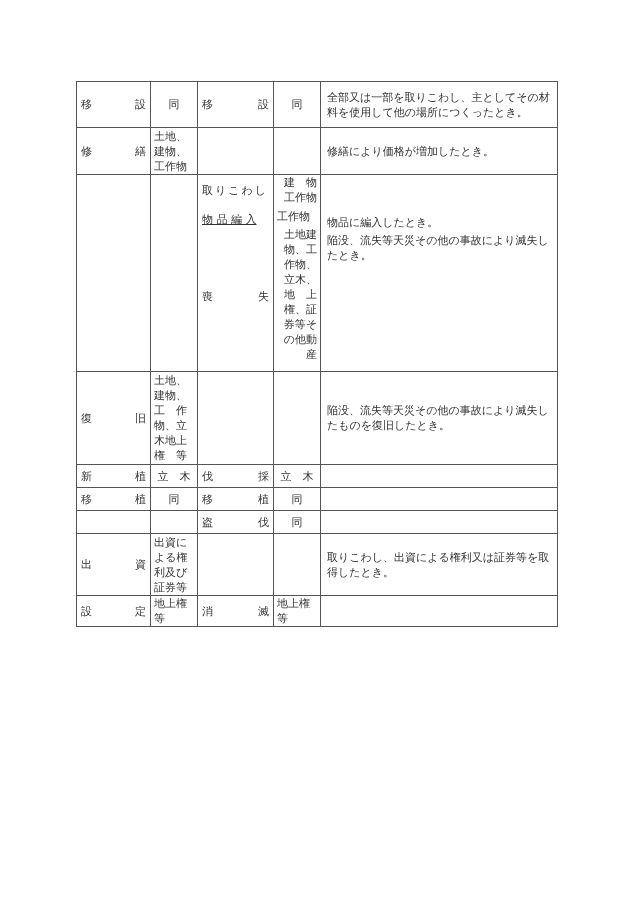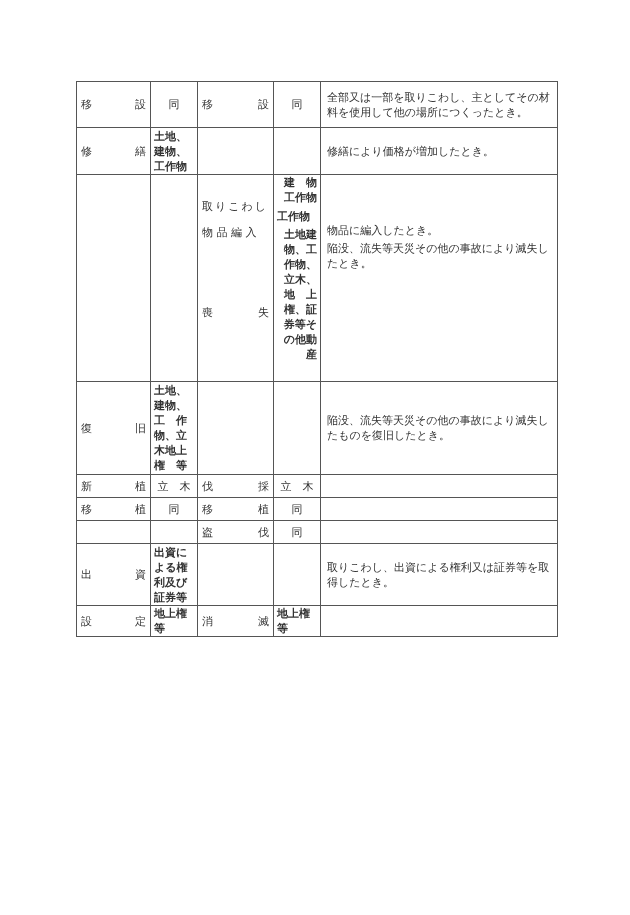--- a/index.html
+++ b/index.html
@@ -8,21 +8,21 @@
   .page { position: absolute; left: 0; top: 0; width: 630px; height: 915px; background: #fff; }
   table.tbl { position: absolute; left: 76px; top: 81px; border-collapse: collapse;
               table-layout: fixed; width: 481px; }
   table.tbl td { border: 1px solid #555; padding: 0 4px; font-size: 11px; line-height: 15px;
                  vertical-align: middle; color: #333; overflow: hidden; }
   col.c1 { width: 74px; } col.c2 { width: 47px; } col.c3 { width: 76px; }
   col.c4 { width: 47px; } col.c5 { width: 237px; }
   .spread { display: flex; justify-content: space-between; }
   .center { text-align: center; }
   .narrow { padding: 0 3px !important; }
-  .stack div { white-space: pre-line; font-weight: bold; }
+  .stack div { white-space: pre-line; }
   .desc { padding-left: 6px !important; }
 </style>
 </head>
 <body>
 
 <div class="page">
 <table class="tbl">
   <colgroup>
         <col class="c1">
         <col class="c2">
@@ -63,25 +63,25 @@
 工作物</div>
           </td>
       <td></td>
       <td></td>
       <td class="desc">修繕により価格が増加したとき。</td>
     </tr>
 
     <tr style="height:194px">
       <td></td>
       <td></td>
-      <td style="vertical-align:top;padding-top:16px;">
+      <td style="vertical-align:top;padding-top:0;">
         <div style="height:30px;display:flex;align-items:center;">
               <span style="letter-spacing:2px">取りこわし</span>
             </div>
-        <div style="height:22px;display:flex;align-items:center;">
+        <div style="height:22px;display:flex;align-items:flex-end;text-decoration:underline;">
               <span>物 品 編 入</span>
             </div>
         <div style="height:138px;display:flex;align-items:center;">
               <div class="spread" style="width:100%">
                 <span>喪</span>
                 <span>失</span>
               </div>
             </div>
       </td>
       <td class="narrow stack" style="vertical-align:top;padding-top:2px;text-align:right;">
@@ -91,21 +91,21 @@
         <div>土地建
 物、工
 作物、
 立木、
 地　上
 権、証
 券等そ
 の他動
 産</div>
       </td>
-      <td class="desc" style="vertical-align:top;padding-top:14px;">
+      <td class="desc" style="vertical-align:top;padding-top:6px;">
         <div style="height:30px"></div>
         <div style="height:22px;display:flex;align-items:center;">物品に編入したとき。</div>
         <div style="height:138px;display:flex;align-items:flex-start;">
               <span>陥没、流失等天災その他の事故により滅失したとき。</span>
             </div>
       </td>
     </tr>
 
     <tr style="height:93px">
       <td>

